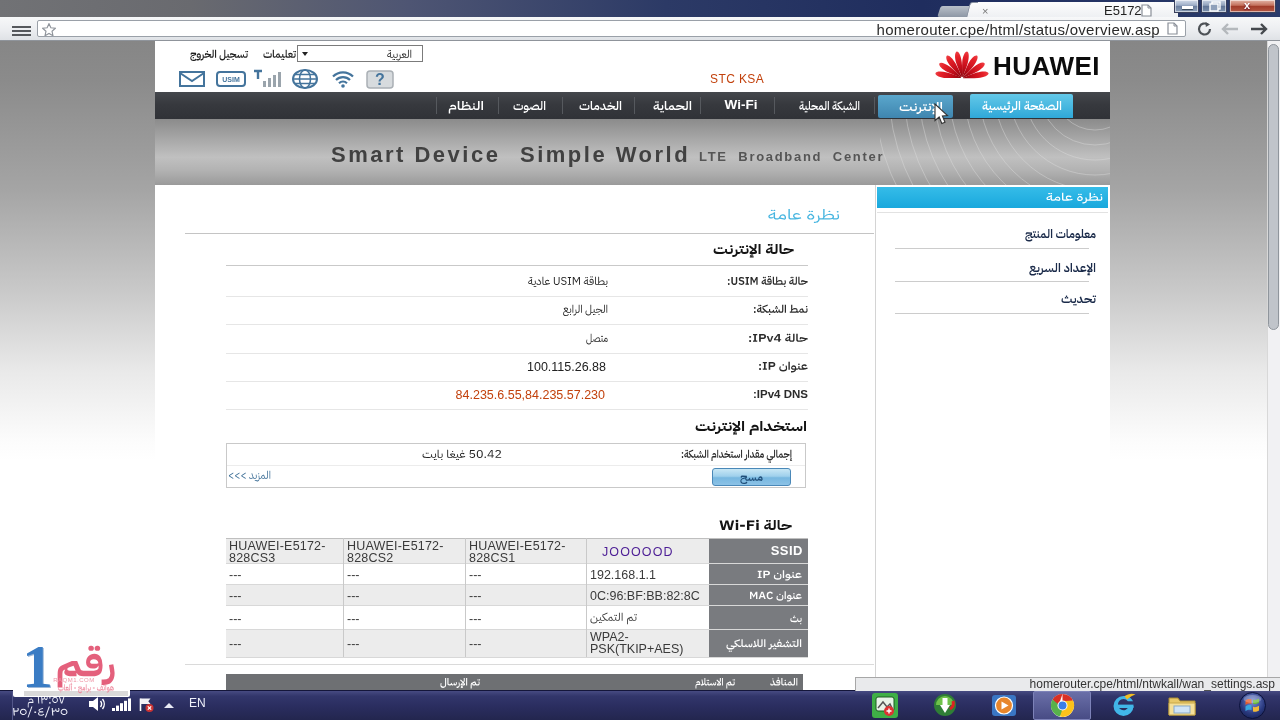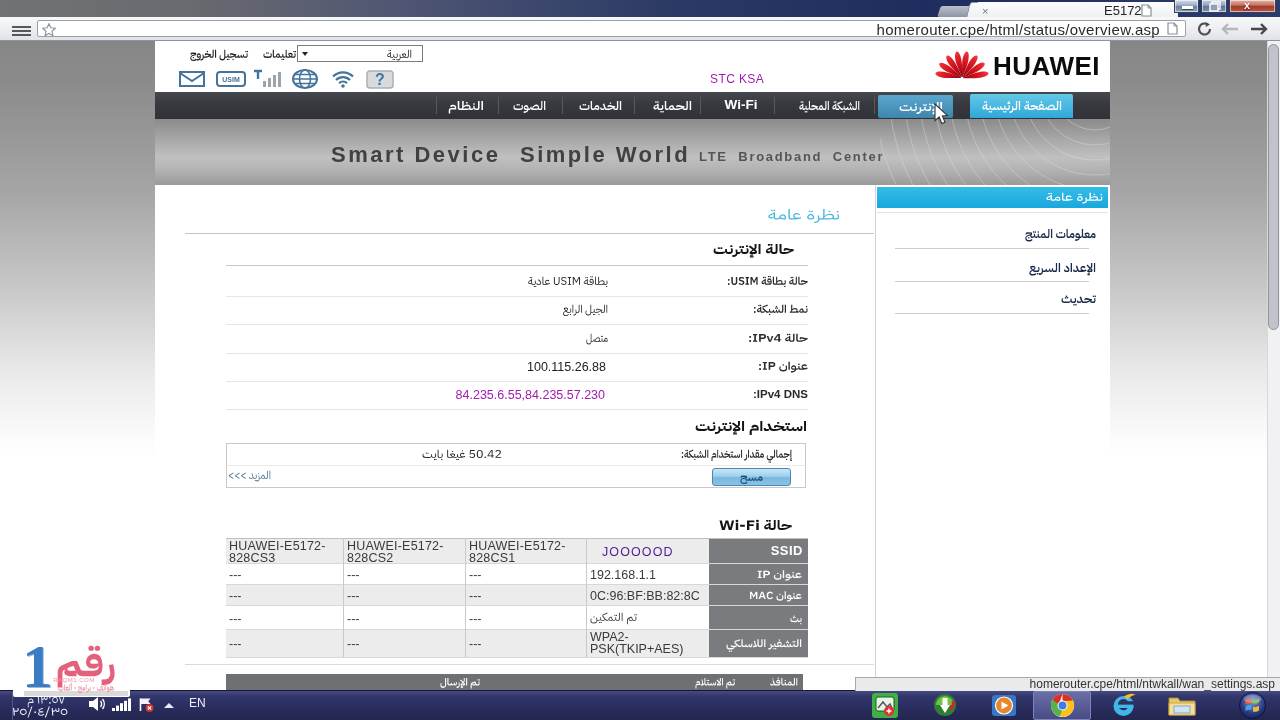--- a/index.html
+++ b/index.html
@@ -93,21 +93,21 @@
 <svg style="position:absolute;left:331px;top:70px" width="24" height="18" viewBox="0 0 24 18">
     <path d="M2 6.5 a14 14 0 0 1 20 0" fill="none" stroke="#44749c" stroke-width="2.2"></path>
     <path d="M5 10 a10 10 0 0 1 14 0" fill="none" stroke="#44749c" stroke-width="2.2"></path>
     <path d="M8 13.2 a6 6 0 0 1 8 0" fill="none" stroke="#44749c" stroke-width="2.2"></path>
     <circle cx="12" cy="16" r="1.8" fill="#44749c"></circle>
   </svg>
 <svg style="position:absolute;left:366px;top:70px" width="30" height="19" viewBox="0 0 30 19">
     <rect x="1" y="1" width="26" height="17" rx="3" fill="#d7dbde" stroke="#aab0b5" stroke-width="1.5"></rect>
     <text x="14" y="15" font-size="16" font-weight="bold" fill="#44749c" text-anchor="middle" font-family="Liberation Sans">?</text>
   </svg>
-<div style="position:absolute;left:710px;top:72px;white-space:nowrap;font-family:'Liberation Sans',sans-serif;font-size:12px;color:#a21caf;letter-spacing:.4px;">STC KSA</div>
+<div style="position:absolute;left:710px;top:72px;white-space:nowrap;font-family:'Liberation Sans',sans-serif;font-size:12px;color:#c2410c;letter-spacing:.4px;">STC KSA</div>
 <svg style="position:absolute;left:933px;top:47px" width="58" height="35" viewBox="-29 -31 58 35">
     <defs>
       <radialGradient id="hgrad" cx="0" cy="0" r="29" gradientUnits="userSpaceOnUse">
         <stop offset="0%" stop-color="#8a040c"></stop>
         <stop offset="38%" stop-color="#c30d1a"></stop>
         <stop offset="75%" stop-color="#e62129"></stop>
         <stop offset="100%" stop-color="#f04c50"></stop>
       </radialGradient>
     </defs>
     <path d="M-0.1 -1.2 C-0.9 -5.5 -2.1 -10.5 -2.8 -15.5 C-3.5 -21.5 -2.3 -26.6 -0.1 -27 C2.1 -26.8 3.2 -21.8 2.8 -15.8 C2.4 -10.8 1.2 -5.5 0.5 -1.2 Z" fill="url(#hgrad)" transform="rotate(-80 0 0)"></path>
@@ -259,21 +259,21 @@
       <path d="M3.4 2.6Q2.0 2.6 1.2 1.9Q0.4 1.2 0.4 -0.1Q0.4 -0.6 0.6 -1.2Q0.7 -1.7 1.0 -2.3L1.6 -2.1Q1.4 -1.6 1.3 -1.1Q1.2 -0.6 1.2 -0.2Q1.2 0.7 1.7 1.2Q2.2 1.6 3.0 1.6H3.7Q4.2 1.6 4.6 1.5Q4.9 1.4 5.1 1.1Q5.4 0.9 5.5 0.4Q5.6 0.0 5.6 -0.6V-8.1H6.4V-0.9H7.7V-0.2L7.5 0.0H6.3Q6.2 1.4 5.5 2.0Q4.8 2.6 3.4 2.6Z M17.0 0.0Q16.6 0.0 16.3 -0.1Q16.0 -0.1 15.8 -0.4Q15.2 0.0 14.2 0.0H10.9Q9.4 0.0 9.1 -1.1H9.1Q9.0 -0.5 8.6 -0.2Q8.2 0.0 7.5 0.0V-0.7L7.7 -0.9H8.1Q9.0 -0.9 9.0 -1.9V-2.7H9.8V-1.9Q9.8 -1.2 10.2 -1.0L10.8 -2.0Q11.2 -2.7 11.7 -3.2Q12.1 -3.7 12.5 -4.0Q13.0 -4.3 13.4 -4.4Q13.9 -4.5 14.4 -4.5Q15.5 -4.5 16.0 -3.9Q16.6 -3.3 16.6 -2.3Q16.6 -1.5 16.4 -1.0Q16.6 -0.9 17.0 -0.9H17.2V-0.2ZM14.2 -0.9Q15.0 -0.9 15.4 -1.2Q15.9 -1.5 15.9 -2.2Q15.9 -2.9 15.5 -3.2Q15.2 -3.6 14.6 -3.6H14.2Q13.8 -3.6 13.4 -3.5Q13.1 -3.4 12.7 -3.2Q12.4 -3.0 12.1 -2.6Q11.8 -2.3 11.4 -1.7L11.0 -1.0L11.0 -0.9Z M17.0 -0.7 17.2 -0.9H17.6Q18.5 -0.9 18.5 -1.9V-3.6H19.3V-1.9Q19.3 -0.9 20.2 -0.9H20.6V-0.2L20.4 0.0Q18.9 0.0 18.6 -1.1H18.6Q18.4 -0.5 18.1 -0.2Q17.7 0.0 17.0 0.0ZM19.5 -4.9Q19.3 -4.9 19.2 -5.1Q19.0 -5.2 19.0 -5.5Q19.0 -5.8 19.2 -5.9Q19.3 -6.0 19.5 -6.0H19.6Q19.9 -6.0 20.0 -5.9Q20.1 -5.8 20.1 -5.5Q20.1 -5.2 20.0 -5.1Q19.9 -4.9 19.6 -4.9ZM18.1 -4.9Q17.9 -4.9 17.8 -5.1Q17.6 -5.2 17.6 -5.5Q17.6 -5.8 17.8 -5.9Q17.9 -6.0 18.1 -6.0H18.2Q18.4 -6.0 18.6 -5.9Q18.7 -5.8 18.7 -5.5Q18.7 -5.2 18.6 -5.1Q18.4 -4.9 18.2 -4.9Z M21.8 -0.6Q21.6 -0.3 21.2 -0.1Q20.9 0.0 20.4 0.0V-0.7L20.6 -0.9Q20.8 -0.9 21.0 -1.0Q21.1 -1.1 21.2 -1.2Q21.4 -1.3 21.4 -1.5Q21.5 -1.7 21.6 -1.9L21.9 -2.8Q22.2 -3.4 22.6 -3.8Q23.0 -4.1 23.7 -4.1Q24.5 -4.1 25.0 -3.4Q25.4 -2.7 25.4 -1.3V-0.8L24.8 0.1ZM22.3 -1.5 24.7 -0.9V-1.3Q24.7 -2.2 24.4 -2.7Q24.1 -3.2 23.6 -3.2Q23.2 -3.2 23.0 -2.9Q22.7 -2.7 22.6 -2.3Z" fill="#222"></path>
     </g>
   </svg>
 <svg style="position:absolute;left:758.0px;top:356.2px;overflow:visible;" width="52.0" height="19.8" viewBox="0 -13.8 52.0 19.8">
     <g transform="scale(1.1697 1)">
       <path d="M1.7 0.1Q1.3 0.1 1.1 -0.1Q0.9 -0.3 0.9 -0.7V-0.9Q0.9 -1.2 1.1 -1.5Q1.3 -1.7 1.7 -1.7Q2.2 -1.7 2.4 -1.5Q2.6 -1.2 2.6 -0.9V-0.7Q2.6 -0.3 2.4 -0.1Q2.2 0.1 1.7 0.1ZM1.7 -4.0Q1.3 -4.0 1.1 -4.3Q0.9 -4.5 0.9 -4.9V-5.0Q0.9 -5.4 1.1 -5.6Q1.3 -5.9 1.7 -5.9Q2.2 -5.9 2.4 -5.6Q2.6 -5.4 2.6 -5.0V-4.9Q2.6 -4.5 2.4 -4.3Q2.2 -4.0 1.7 -4.0Z M4.1 0.0V-1.2H5.1V-6.5H4.1V-7.7H7.6V-6.5H6.5V-1.2H7.6V0.0Z M9.1 0.0V-7.7H12.5Q13.0 -7.7 13.5 -7.5Q13.9 -7.3 14.2 -7.0Q14.5 -6.7 14.6 -6.3Q14.8 -5.8 14.8 -5.3Q14.8 -4.8 14.6 -4.3Q14.5 -3.9 14.2 -3.6Q13.9 -3.3 13.5 -3.1Q13.0 -2.9 12.5 -2.9H10.5V0.0ZM10.5 -4.2H12.4Q12.8 -4.2 13.0 -4.4Q13.3 -4.6 13.3 -5.0V-5.6Q13.3 -6.0 13.0 -6.2Q12.8 -6.4 12.4 -6.4H10.5Z M21.5 1.8Q19.9 1.8 19.0 1.0Q18.2 0.2 18.2 -1.2Q18.2 -1.7 18.3 -2.3Q18.5 -2.9 18.7 -3.4L19.7 -3.2Q19.4 -2.7 19.3 -2.2Q19.2 -1.7 19.2 -1.4Q19.2 -0.6 19.7 -0.2Q20.2 0.2 21.1 0.2H21.9Q22.9 0.2 23.4 -0.2Q23.9 -0.7 23.9 -1.6Q23.9 -1.9 23.8 -2.3Q23.7 -2.7 23.7 -3.1L23.5 -4.1L24.5 -4.3L24.7 -3.3Q24.8 -2.8 24.8 -2.4Q24.9 -1.9 24.9 -1.6Q24.9 0.1 24.1 1.0Q23.3 1.8 21.5 1.8ZM21.5 -4.2Q21.2 -4.2 21.0 -4.3Q20.9 -4.5 20.9 -4.9Q20.9 -5.2 21.0 -5.4Q21.2 -5.5 21.5 -5.5H21.7Q21.9 -5.5 22.1 -5.4Q22.3 -5.2 22.3 -4.9Q22.3 -4.5 22.1 -4.3Q21.9 -4.2 21.7 -4.2Z M26.0 -8.1H27.2V0.0H26.0Z M28.2 1.2H28.9Q30.0 1.2 30.7 0.9Q31.3 0.6 31.5 0.0H30.2Q29.3 0.0 28.8 -0.5Q28.3 -1.0 28.3 -1.9Q28.3 -2.5 28.5 -2.9Q28.7 -3.4 29.0 -3.8Q29.2 -4.1 29.7 -4.3Q30.1 -4.5 30.5 -4.5Q31.5 -4.5 32.1 -3.7Q32.6 -2.9 32.7 -1.4H33.2V-0.3L32.9 0.0H32.5Q32.3 1.3 31.4 2.0Q30.5 2.6 29.0 2.6H28.2ZM29.3 -2.1Q29.3 -1.7 29.6 -1.6Q29.8 -1.4 30.3 -1.4H31.7V-1.6Q31.7 -2.3 31.3 -2.7Q31.0 -3.1 30.4 -3.1Q29.9 -3.1 29.6 -2.8Q29.3 -2.5 29.3 -2.1Z M32.9 -1.1 33.2 -1.4H33.5Q34.5 -1.4 34.5 -2.3V-3.9H35.5V-2.3Q35.5 -1.4 36.4 -1.4H36.8V-0.3L36.5 0.0Q35.6 0.0 35.2 -0.3Q34.7 -0.7 34.6 -1.4H34.5Q34.4 -0.6 34.0 -0.3Q33.6 0.0 32.9 0.0ZM34.9 -4.9Q34.6 -4.9 34.5 -5.1Q34.3 -5.2 34.3 -5.6Q34.3 -5.9 34.5 -6.1Q34.6 -6.2 34.9 -6.2H35.1Q35.3 -6.2 35.5 -6.1Q35.7 -5.9 35.7 -5.6Q35.7 -5.2 35.5 -5.1Q35.3 -4.9 35.1 -4.9Z M36.5 -1.1 36.8 -1.4H37.8V-1.5Q37.5 -1.8 37.4 -2.2Q37.2 -2.6 37.2 -3.1Q37.2 -3.6 37.4 -4.1Q37.6 -4.5 37.9 -4.8Q38.2 -5.2 38.6 -5.4Q39.1 -5.6 39.6 -5.6Q40.4 -5.6 40.9 -5.2Q41.5 -4.9 41.8 -4.3L40.8 -3.4Q40.6 -3.8 40.3 -3.9Q39.9 -4.1 39.5 -4.1Q38.9 -4.1 38.5 -3.8Q38.2 -3.6 38.2 -3.1Q38.2 -2.5 38.7 -2.2Q39.2 -1.8 40.0 -1.8Q40.3 -1.8 40.6 -1.9Q40.9 -1.9 41.1 -2.0L42.1 -2.3L42.5 -1.0L40.9 -0.5Q40.4 -0.3 40.0 -0.2Q39.6 -0.2 39.1 -0.1Q38.6 -0.0 37.9 -0.0Q37.3 0.0 36.5 0.0Z" fill="#2b2b2b"></path>
     </g>
   </svg>
 <div style="position:absolute;right:674px;top:360px;white-space:nowrap;font-family:'Liberation Sans',sans-serif;font-size:12.5px;color:#222;">100.115.26.88</div>
 <div style="position:absolute;right:472px;top:387.5px;white-space:nowrap;font-family:'Liberation Sans',sans-serif;font-size:11.5px;font-weight:bold;color:#2b2b2b;">:IPv4 DNS</div>
-<div style="position:absolute;right:675px;top:387.5px;white-space:nowrap;font-family:'Liberation Sans',sans-serif;font-size:12.5px;color:#a21caf;padding-left:8px;">84.235.6.55,84.235.57.230</div>
+<div style="position:absolute;right:675px;top:387.5px;white-space:nowrap;font-family:'Liberation Sans',sans-serif;font-size:12.5px;color:#c2410c;padding-left:8px;">84.235.6.55,84.235.57.230</div>
 <div style="position:absolute;left:226px;top:296px;width:582px;height:1px;background:#e6e6e6;"></div>
 <div style="position:absolute;left:226px;top:324px;width:582px;height:1px;background:#e6e6e6;"></div>
 <div style="position:absolute;left:226px;top:353px;width:582px;height:1px;background:#e6e6e6;"></div>
 <div style="position:absolute;left:226px;top:381px;width:582px;height:1px;background:#e6e6e6;"></div>
 <div style="position:absolute;left:226px;top:409px;width:582px;height:1px;background:#e6e6e6;"></div>
 <svg style="position:absolute;left:695.0px;top:414.1px;overflow:visible;" width="114.0" height="24.3" viewBox="0 -16.9 114.0 24.3">
     <g transform="scale(1.2420 1)">
       <path d="M5.8 0.2Q4.3 0.2 3.3 0.0Q2.3 -0.2 1.7 -0.5Q1.1 -0.9 0.8 -1.5Q0.5 -2.1 0.5 -3.0Q0.5 -3.5 0.7 -4.2Q0.8 -4.8 1.1 -5.4L2.4 -5.1Q2.1 -4.6 2.0 -4.2Q1.9 -3.8 1.9 -3.4Q1.9 -3.0 2.1 -2.8Q2.2 -2.5 2.6 -2.3Q2.9 -2.2 3.5 -2.1Q4.1 -2.0 5.0 -2.0H6.9Q7.8 -2.0 8.5 -2.1Q9.1 -2.1 9.4 -2.2Q9.8 -2.3 9.9 -2.5Q10.1 -2.7 10.1 -3.0V-4.9H11.6V-3.0Q11.6 -2.0 12.6 -2.0H13.0V-0.4L12.6 0.0Q11.6 0.0 11.0 -0.4Q10.4 -0.9 10.2 -1.8H10.2Q10.1 -1.3 9.8 -0.9Q9.5 -0.5 9.0 -0.3Q8.5 -0.0 7.7 0.1Q6.9 0.2 5.8 0.2ZM6.9 -4.9Q6.5 -4.9 6.3 -5.1Q6.1 -5.3 6.1 -5.8Q6.1 -6.3 6.3 -6.5Q6.5 -6.7 6.9 -6.7H7.1Q7.5 -6.7 7.7 -6.5Q7.9 -6.3 7.9 -5.8Q7.9 -5.3 7.7 -5.1Q7.5 -4.9 7.1 -4.9ZM4.7 -4.9Q4.4 -4.9 4.2 -5.1Q3.9 -5.3 3.9 -5.8Q3.9 -6.3 4.2 -6.5Q4.4 -6.7 4.7 -6.7H5.0Q5.4 -6.7 5.6 -6.5Q5.8 -6.3 5.8 -5.8Q5.8 -5.3 5.6 -5.1Q5.4 -4.9 5.0 -4.9Z M12.6 -1.6 13.0 -2.0H13.4Q13.9 -2.0 14.2 -2.1Q14.6 -2.1 14.7 -2.2Q14.9 -2.3 15.0 -2.5Q15.1 -2.6 15.1 -2.8Q15.1 -3.1 15.1 -3.4Q15.0 -3.7 14.9 -4.2L14.7 -5.5L16.2 -5.7L16.4 -4.4Q16.4 -4.1 16.5 -3.6Q16.5 -3.2 16.5 -2.8Q16.5 -1.4 15.8 -0.7Q15.1 0.0 13.4 0.0H12.6ZM15.1 -6.8Q14.7 -6.8 14.5 -7.0Q14.3 -7.2 14.3 -7.7Q14.3 -8.2 14.5 -8.4Q14.7 -8.6 15.1 -8.6H15.4Q15.7 -8.6 15.9 -8.4Q16.2 -8.2 16.2 -7.7Q16.2 -7.2 15.9 -7.0Q15.7 -6.8 15.4 -6.8Z M16.1 1.2H16.7Q17.9 1.2 18.5 0.7Q19.0 0.2 19.0 -0.9Q19.0 -1.3 19.0 -1.6Q18.9 -1.9 18.9 -2.3L18.6 -4.1L20.1 -4.4L20.3 -3.1Q20.3 -2.8 20.4 -2.5Q20.4 -2.3 20.4 -2.0H21.7V-0.4L21.2 0.0H20.4Q20.2 1.5 19.2 2.4Q18.3 3.2 16.7 3.2H16.1Z M21.2 -1.6 21.7 -2.0H22.1Q23.1 -2.0 23.1 -3.0V-4.9H24.6V-3.0Q24.6 -2.0 25.6 -2.0H26.1V-0.4L25.7 0.0Q24.6 0.0 24.1 -0.4Q23.5 -0.9 23.3 -1.8H23.2Q23.0 -0.9 22.6 -0.4Q22.1 0.0 21.2 0.0ZM24.8 -6.0Q24.5 -6.0 24.2 -6.2Q24.0 -6.4 24.0 -6.9Q24.0 -7.4 24.2 -7.6Q24.5 -7.8 24.8 -7.8H25.1Q25.4 -7.8 25.7 -7.6Q25.9 -7.4 25.9 -6.9Q25.9 -6.4 25.7 -6.2Q25.4 -6.0 25.1 -6.0ZM22.7 -6.0Q22.3 -6.0 22.1 -6.2Q21.9 -6.4 21.9 -6.9Q21.9 -7.4 22.1 -7.6Q22.3 -7.8 22.7 -7.8H23.0Q23.3 -7.8 23.5 -7.6Q23.7 -7.4 23.7 -6.9Q23.7 -6.4 23.5 -6.2Q23.3 -6.0 23.0 -6.0Z M25.7 -1.6 26.1 -2.0H26.5Q27.0 -2.0 27.3 -2.1Q27.6 -2.1 27.8 -2.2Q28.0 -2.3 28.1 -2.5Q28.2 -2.6 28.2 -2.8Q28.2 -3.1 28.1 -3.4Q28.1 -3.7 28.0 -4.2L27.8 -5.5L29.2 -5.7L29.4 -4.4Q29.5 -4.1 29.6 -3.6Q29.6 -3.2 29.6 -2.8Q29.6 -1.4 28.9 -0.7Q28.1 0.0 26.5 0.0H25.7ZM28.2 -6.8Q27.8 -6.8 27.6 -7.0Q27.4 -7.2 27.4 -7.7Q27.4 -8.2 27.6 -8.4Q27.8 -8.6 28.2 -8.6H28.4Q28.8 -8.6 29.0 -8.4Q29.2 -8.2 29.2 -7.7Q29.2 -7.2 29.0 -7.0Q28.8 -6.8 28.4 -6.8Z M30.5 -2.0 32.9 -4.1 29.7 -7.1 30.9 -8.3 34.1 -5.3Q34.4 -5.5 34.5 -5.8Q34.6 -6.1 34.6 -6.6V-10.0H36.2V-6.6Q36.2 -6.3 36.1 -6.0Q36.1 -5.7 35.9 -5.4Q35.8 -5.2 35.6 -4.9Q35.4 -4.7 35.1 -4.4L35.6 -4.0Q35.8 -3.7 36.0 -3.4Q36.2 -3.2 36.4 -3.0Q36.5 -2.7 36.5 -2.5Q36.6 -2.2 36.6 -1.9Q36.6 -1.5 36.5 -1.1Q36.3 -0.8 36.1 -0.5Q35.8 -0.3 35.5 -0.1Q35.1 0.0 34.7 0.0H30.5ZM33.8 -3.3 32.3 -2.1 32.3 -2.0H35.1ZM30.6 2.5H31.2L31.2 2.4Q30.9 2.1 30.9 1.7Q30.9 1.1 31.3 0.8Q31.7 0.4 32.4 0.4Q32.8 0.4 33.1 0.6Q33.5 0.7 33.8 1.0L33.1 1.9Q32.8 1.6 32.4 1.6Q32.2 1.6 32.0 1.7Q31.9 1.8 31.9 2.0Q31.9 2.4 32.8 2.4H33.8V3.6H30.6Z M37.9 -10.0H39.5V0.0H37.9Z M44.0 0.9Q44.0 -2.5 47.0 -2.5H50.0Q49.9 -3.3 49.5 -3.7Q49.0 -4.2 48.4 -4.2Q47.7 -4.2 47.4 -3.8Q47.0 -3.5 46.9 -3.0L45.4 -3.5Q45.5 -4.3 45.8 -4.8Q46.1 -5.3 46.6 -5.6Q47.0 -5.9 47.4 -6.1Q47.9 -6.2 48.3 -6.2Q49.7 -6.2 50.5 -5.2Q51.3 -4.1 51.3 -2.2V-0.5H47.0Q46.6 -0.5 46.3 -0.4Q46.1 -0.3 45.9 -0.2Q45.8 -0.0 45.7 0.2Q45.7 0.5 45.7 0.9V4.1H44.0Z M52.6 -10.0H54.2V0.0H52.6Z M57.4 0.0Q56.4 0.0 55.9 -0.5Q55.4 -0.9 55.4 -2.0V-2.9H57.0V-2.0H58.8Q59.3 -2.0 59.5 -2.2Q59.7 -2.3 59.7 -2.6Q59.7 -2.8 59.6 -3.0Q59.6 -3.2 59.5 -3.4L58.3 -6.8L60.1 -7.4L61.4 -3.5Q61.6 -3.0 61.7 -2.8Q61.9 -2.5 62.0 -2.3Q62.2 -2.1 62.4 -2.1Q62.6 -2.0 62.9 -2.0H63.3V-0.4L62.9 0.0Q62.3 0.0 61.9 -0.1Q61.5 -0.2 61.1 -0.4Q60.8 -0.6 60.5 -0.9Q60.3 -1.3 60.0 -1.8L60.0 -1.8Q59.9 -1.3 59.8 -1.0Q59.6 -0.6 59.4 -0.4Q59.2 -0.2 58.9 -0.1Q58.6 0.0 58.1 0.0Z M62.9 -1.6 63.3 -2.0H64.2Q65.0 -2.0 65.6 -2.0Q66.2 -2.1 66.7 -2.1Q67.2 -2.2 67.8 -2.4Q68.3 -2.6 68.9 -2.8L69.3 -3.1V-3.1L67.2 -3.6L65.2 -4.1V-3.1H63.6V-4.1Q63.6 -5.1 64.0 -5.5Q64.4 -6.0 65.3 -6.0Q65.4 -6.0 65.5 -6.0Q65.6 -6.0 65.8 -5.9Q65.9 -5.9 66.1 -5.8Q66.4 -5.8 66.7 -5.7L69.3 -5.0Q69.8 -4.9 70.4 -4.8Q71.1 -4.7 71.7 -4.7H71.9V-2.7H71.0Q71.0 -2.3 71.2 -2.2Q71.4 -2.0 71.9 -2.0H72.3V-0.4L71.9 0.0Q70.9 -0.0 70.4 -0.5Q69.8 -0.9 69.7 -1.9L69.6 -1.8Q68.7 -1.2 68.0 -0.9Q67.3 -0.5 66.7 -0.3Q66.0 -0.1 65.4 -0.1Q64.9 0.0 64.2 0.0H62.9ZM66.8 -7.1Q66.5 -7.1 66.3 -7.3Q66.0 -7.5 66.0 -8.0Q66.0 -8.4 66.3 -8.7Q66.5 -8.9 66.8 -8.9H67.1Q67.5 -8.9 67.7 -8.7Q67.9 -8.4 67.9 -8.0Q67.9 -7.5 67.7 -7.3Q67.5 -7.1 67.1 -7.1Z M71.9 -1.6 72.3 -2.0H72.8Q73.8 -2.0 73.8 -3.0V-4.9H75.3V-3.0Q75.3 -2.0 76.3 -2.0H76.8V-0.4L76.4 0.0Q75.3 0.0 74.8 -0.4Q74.2 -0.9 74.0 -1.8H73.9Q73.7 -0.9 73.3 -0.4Q72.8 0.0 71.9 0.0ZM75.5 -6.0Q75.2 -6.0 74.9 -6.2Q74.7 -6.4 74.7 -6.9Q74.7 -7.4 74.9 -7.6Q75.2 -7.8 75.5 -7.8H75.8Q76.1 -7.8 76.3 -7.6Q76.6 -7.4 76.6 -6.9Q76.6 -6.4 76.3 -6.2Q76.1 -6.0 75.8 -6.0ZM73.4 -6.0Q73.0 -6.0 72.8 -6.2Q72.6 -6.4 72.6 -6.9Q72.6 -7.4 72.8 -7.6Q73.0 -7.8 73.4 -7.8H73.6Q74.0 -7.8 74.2 -7.6Q74.4 -7.4 74.4 -6.9Q74.4 -6.4 74.2 -6.2Q74.0 -6.0 73.6 -6.0Z M76.4 -1.6 76.8 -2.0H76.8Q77.5 -2.0 77.8 -2.2Q78.1 -2.3 78.3 -2.7L78.8 -3.8L80.1 -3.2L79.7 -2.2Q80.0 -2.0 80.3 -1.9Q80.7 -1.8 81.0 -1.8Q81.6 -1.8 81.9 -2.1Q82.1 -2.3 82.1 -3.0V-3.8H83.6V-3.0Q83.6 -2.4 83.8 -2.1Q84.0 -1.9 84.3 -1.9H84.5Q84.8 -1.9 84.9 -2.1Q85.1 -2.3 85.1 -2.8Q85.1 -3.0 85.1 -3.2Q85.0 -3.5 85.0 -4.0L84.8 -4.6L86.3 -4.9L86.4 -4.2Q86.5 -3.8 86.5 -3.5Q86.5 -3.1 86.5 -2.8Q86.5 -1.3 86.0 -0.5Q85.5 0.2 84.4 0.2Q83.4 0.2 83.0 -0.3Q82.5 -0.8 82.3 -1.7H82.2Q82.1 -0.7 81.7 -0.3Q81.4 0.2 80.8 0.2Q80.4 0.2 80.0 0.0Q79.6 -0.1 79.0 -0.5L78.7 -0.6Q78.3 -0.2 77.7 -0.1Q77.2 0.0 76.4 0.0Z M87.8 -10.0H89.4V0.0H87.8Z" fill="#141414"></path>
     </g>
   </svg>

